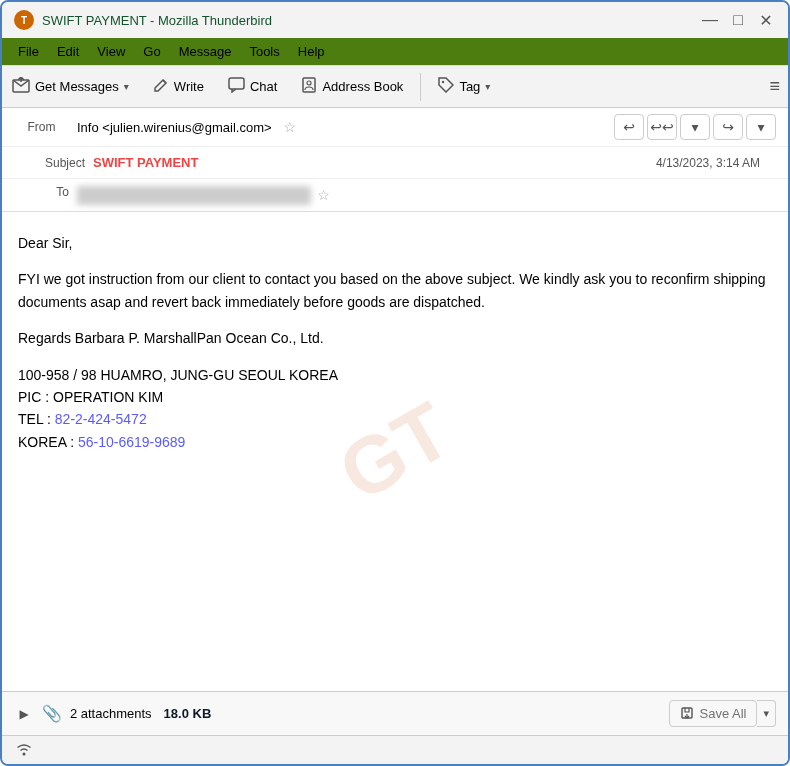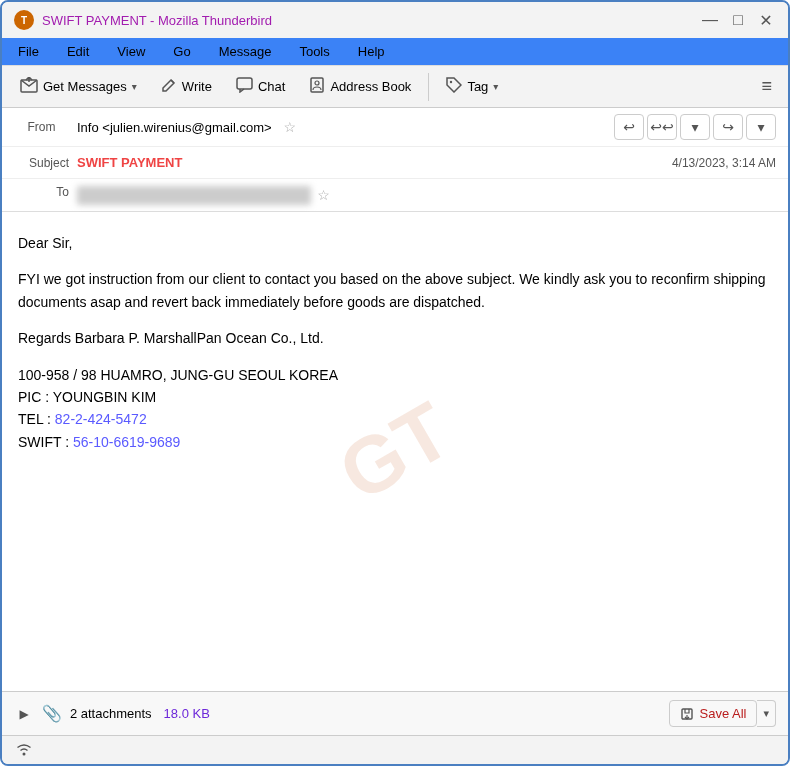--- a/index.html
+++ b/index.html
@@ -47,21 +47,21 @@
       display: flex;
       align-items: center;
       justify-content: center;
       color: white;
       font-size: 11px;
       font-weight: bold;
     }
 
     .title-bar-text {
       font-size: 13px;
-      color: #a21caf;
+      color: #14532d;
     }
 
     .title-bar-controls {
       display: flex;
       gap: 8px;
       align-items: center;
     }
 
     .title-btn {
       width: 20px;
@@ -72,42 +72,42 @@
       display: flex;
       align-items: center;
       justify-content: center;
       font-size: 16px;
       color: #555;
       padding: 0;
     }
 
     
     .menu-bar {
-      background: #3b82f6;
+      background: #4d7c0f;
       padding: 2px 8px;
       display: flex;
       align-items: center;
-      gap: 12px;
+      gap: 2px;
       border-bottom: 1px solid #ddd;
     }
 
     .menu-item {
       padding: 4px 8px;
       cursor: pointer;
       border-radius: 3px;
       font-size: 13px;
       color: #000;
       background: none;
       border: none;
     }
 
     
     .toolbar {
       background: #f3f3f3;
-      padding: 5px 8px;
+      padding: 5px 0;
       display: flex;
       align-items: center;
       gap: 4px;
       border-bottom: 1px solid #ccc;
     }
 
     .toolbar-btn {
       display: flex;
       align-items: center;
       gap: 5px;
@@ -199,21 +199,21 @@
       display: flex;
       align-items: center;
       justify-content: center;
       font-size: 14px;
       color: #555;
     }
 
     .subject-row {
       display: flex;
       align-items: center;
-      padding: 6px 12px;
+      padding: 6px 28px;
       border-bottom: 1px solid #eee;
       min-height: 32px;
     }
 
     .subject-label {
       color: #555;
       font-size: 12px;
       min-width: 55px;
       text-align: right;
       margin-right: 8px;
@@ -349,35 +349,36 @@
       color: #555;
     }
 
     .attachment-info {
       font-size: 13px;
       color: #000;
     }
 
     .attachment-size {
       font-size: 13px;
-      color: #6d28d9;
+      color: #0f172a;
       margin-left: 4px;
+      font-weight: bold;
     }
 
     .save-all-btn {
       display: flex;
-      align-items: flex-end;
+      align-items: flex-start;
       gap: 5px;
       padding: 5px 10px;
       background: none;
       border: 1px solid #ccc;
       border-radius: 4px;
       cursor: pointer;
       font-size: 13px;
-      color: #b91c1c;
+      color: #737373;
     }
 
     .save-all-dropdown {
       padding: 5px 6px;
       background: none;
       border: 1px solid #ccc;
       border-left: none;
       border-radius: 0 4px 4px 0;
       cursor: pointer;
       font-size: 11px;
@@ -527,26 +528,26 @@
     </div>
   </div>
 
   <div class="email-body">
     <div class="watermark">GT</div>
     <div class="email-body-text">
       <p>Dear Sir,</p>
       <p>FYI we got instruction from our client to contact you based on the above subject. We kindly ask you to reconfirm shipping documents asap and revert back immediately before goods are dispatched.</p>
       <p>Regards Barbara P. MarshallPan Ocean Co., Ltd.</p>
       <p style="margin-bottom:0">100-958 / 98 HUAMRO, JUNG-GU SEOUL KOREA</p>
-      <p style="margin-bottom:0">PIC : YOUNGBIN KIM</p>
+      <p style="margin-bottom:0">PIC : OPERATION KIM</p>
       <p style="margin-bottom:0">
         <span>TEL : </span><a class="email-link" href="#">82-2-424-5472</a>
       </p>
       <p style="margin-bottom:0">
-        <span>SWIFT : </span><a class="email-link" href="#">56-10-6619-9689</a>
+        <span>KOREA : </span><a class="email-link" href="#">56-10-6619-9689</a>
       </p>
     </div>
   </div>
 
   <div class="attachment-bar">
     <div class="attachment-left">
       <button class="expand-btn">▶</button>
       <span class="attach-icon">📎</span>
       <span class="attachment-info">2 attachments</span>
       <span class="attachment-size">18.0 KB</span>

